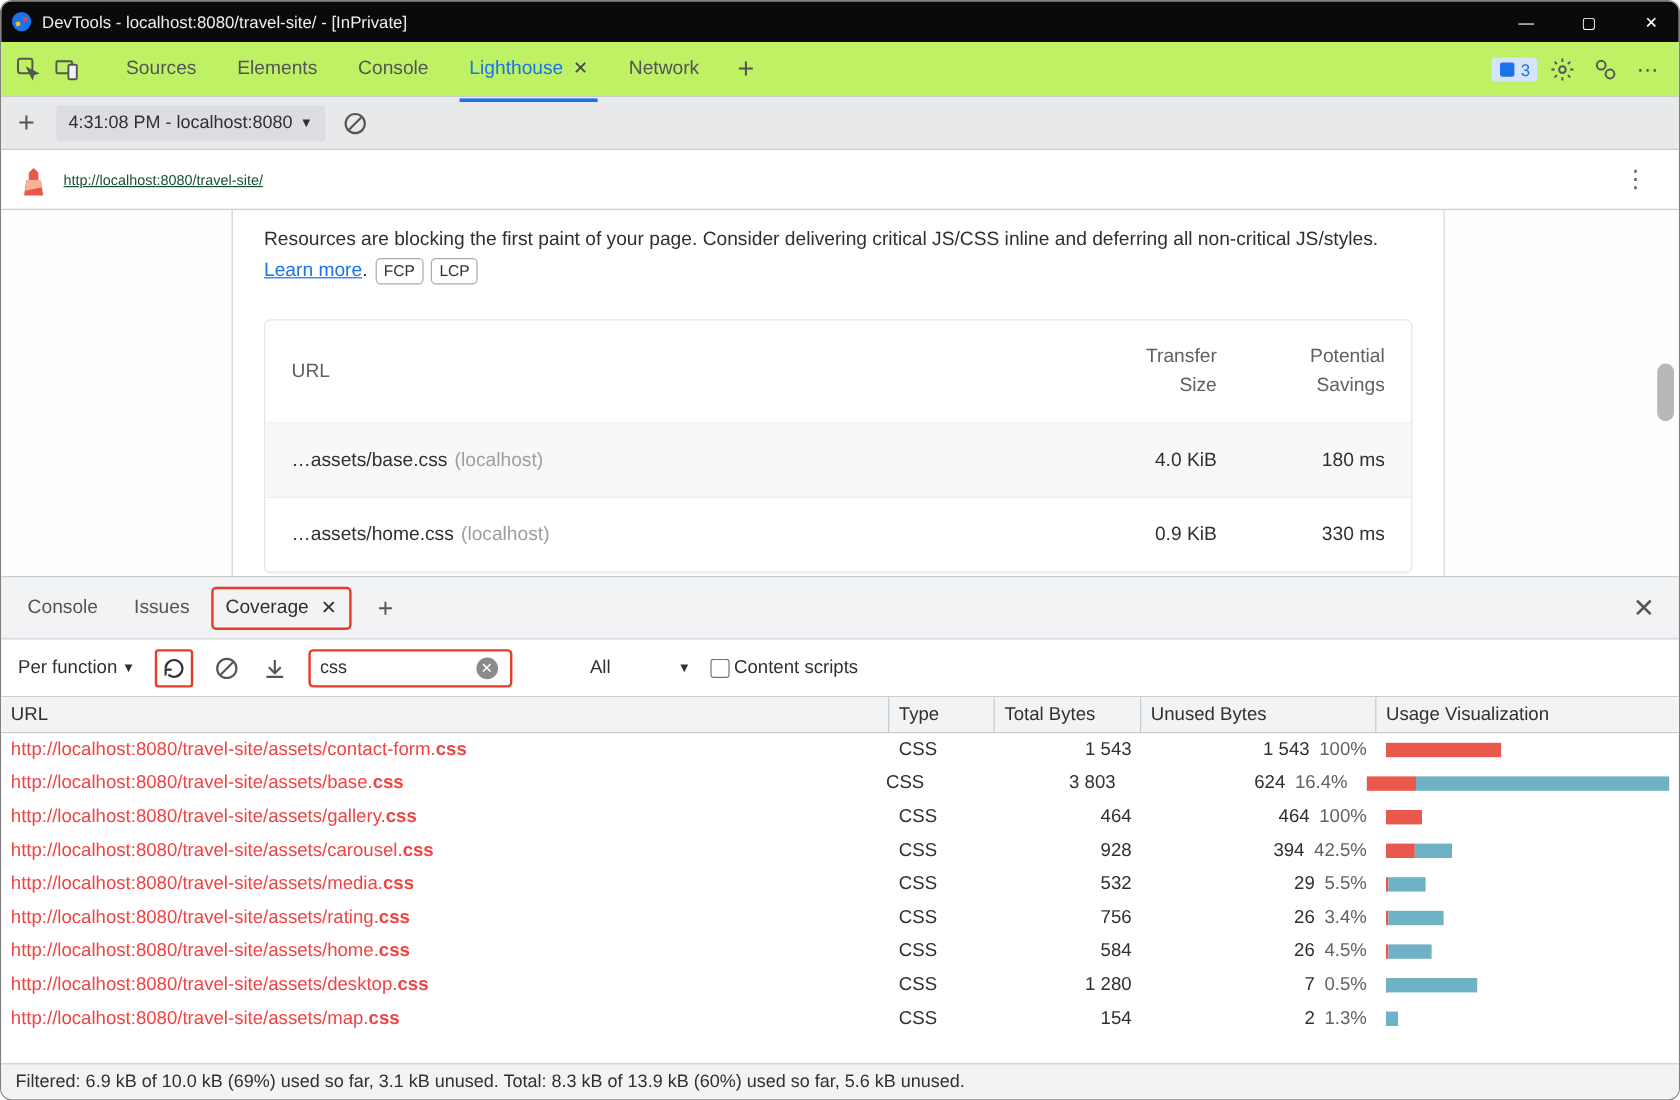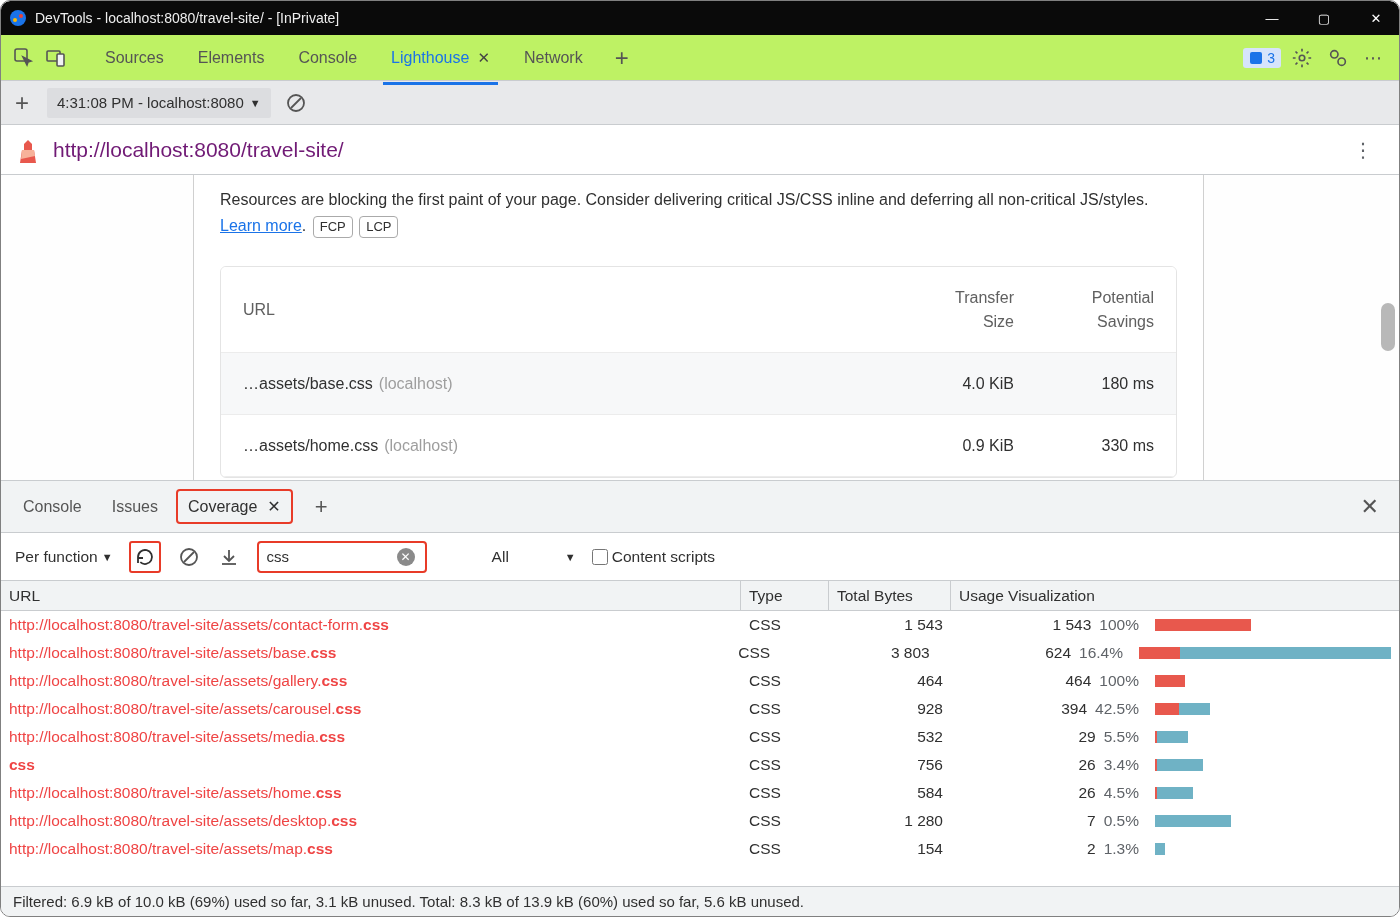--- a/index.html
+++ b/index.html
@@ -66,21 +66,21 @@
   background: #dcdde0; height: 30px; display:flex; align-items:center; padding: 0 10px; gap: 6px; font-size: 15px; color:#303030; border-radius: 2px;
 }
 .report-row .selector .caret { font-size: 11px; }
 .report-row .clear-ico { width: 22px; height: 22px; display:flex; align-items:center; justify-content:center; }
 
 .page-header {
   height: 50px; display: flex; align-items: center; padding: 0 16px; gap: 14px;
   border-bottom: 1px solid #c9cccf; background: #fff;
 }
 .page-header .lh-icon { width: 22px; height: 24px; }
-.page-header .page-url { font-size: 21px; color: #701a75; }
+.page-header .page-url { font-size: 12px; color: #14532d; text-decoration: underline; }
 .page-header .hspacer { flex: 1; }
 .page-header .kebab { color: #5f6368; font-size: 20px; padding: 4px 8px; letter-spacing: 2px; }
 
 .lh-area { display: flex; height: 306px; border-bottom: 1px solid #c9cccf; position: relative; background:#fff; }
 .lh-gutter-left { width: 192px; background: #fefefe; }
 .lh-content-wrap { flex:1; border-left: 1px solid #d0d0d0; border-right: 1px solid #d0d0d0; padding: 12px 26px 0 26px; overflow:hidden; }
 .lh-gutter-right { width: 195px; background: #fefefe; position:relative; }
 .lh-scrollbar-track { position:absolute; right:2px; top:0; bottom:0; width:16px; }
 .lh-scrollbar-thumb { position:absolute; right:2px; top:128px; width:14px; height:48px; background:#b8b8b8; border-radius: 8px; }
 .lh-desc { font-size: 16px; line-height: 1.6; color: #303030; margin-bottom: 8px; }
@@ -327,20 +327,21 @@
     <input type="checkbox" style="">
     <span>Content scripts</span>
   </label>
 </div>
 
 <div class="cov-table">
   <div class="cthead">
     <div class="c url">URL</div>
     <div class="c type">Type</div>
     <div class="c total">Total Bytes</div>
+    <div class="c unused">Unused Bytes</div>
     <div class="c viz">Usage Visualization</div>
   </div>
   <div id="cov-rows">
       <div class="crow">
         <div class="c url">
           <span>http://localhost:8080/travel-site/assets/contact-form.</span>
           <span class="bold">css</span>
         </div>
         <div class="c type">CSS</div>
         <div class="c total">1 543</div>
@@ -422,20 +423,21 @@
         </div>
         <div class="c viz">
           <div class="vizbar">
             <div class="unused-seg" style="width:1.8017999999999998px"></div>
             <div class="used-seg" style="width:30.958199999999998px"></div>
           </div>
         </div>
       </div>
       <div class="crow">
         <div class="c url">
+          <span>http://localhost:8080/travel-site/assets/rating.</span>
           <span class="bold">css</span>
         </div>
         <div class="c type">CSS</div>
         <div class="c total">756</div>
         <div class="c unused">
           <span class="bytes">26</span>
           <span>3.4%</span>
         </div>
         <div class="c viz">
           <div class="vizbar">

